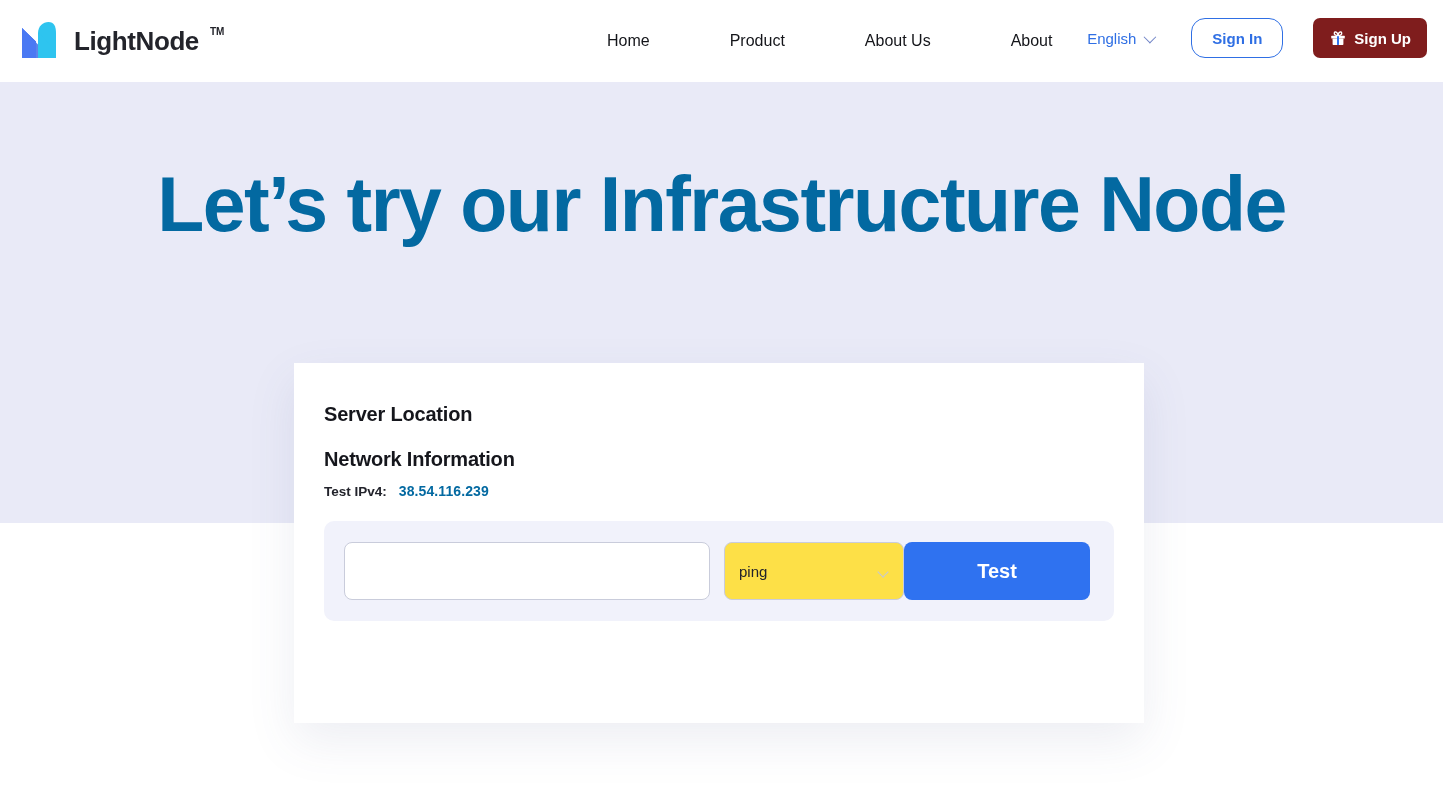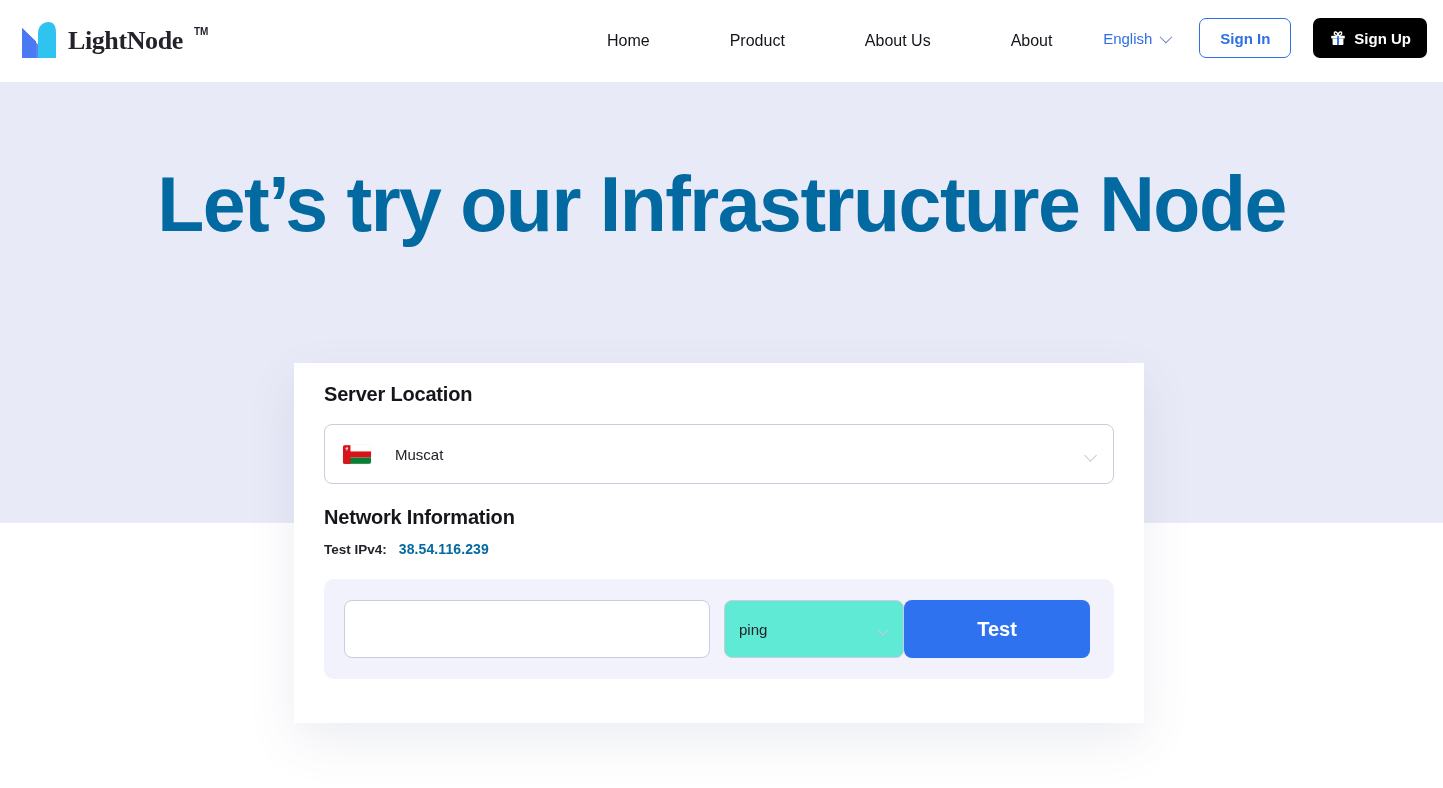--- a/index.html
+++ b/index.html
@@ -22,63 +22,63 @@
     display: flex; align-items: center;
   }
 
   .logo-wrap {
     position: absolute; left: 20px; top: 20px;
     display: flex; align-items: flex-start; height: 42px;
   }
   .logo-mark { width: 38px; height: 40px; display: block; }
   .logo-text {
     font-size: 26px; font-weight: 700; letter-spacing: -0.4px;
-    color: #23242b; margin-left: 10px; line-height: 42px;
-    font-family: Liberation Serif, serif;
+    color: #23242b; margin-left: 16px; line-height: 42px;
+    font-family: Liberation Sans, sans-serif;
   }
   .logo-tm {
     font-size: 10px; font-weight: 700; color: #23242b;
     margin-left: 11px; margin-top: 6px; line-height: 12px;
   }
 
   .nav {
     position: absolute; left: 575px; top: 0; height: 82px;
     display: flex; align-items: center; gap: 16px;
   }
   .nav-item {
     font-size: 16px; color: #14151a; font-weight: 400;
     padding: 0 32px; line-height: 82px; cursor: pointer;
     white-space: nowrap;
   }
 
   .header-right {
     position: absolute; right: 16px; top: 0; height: 76px;
-    display: flex; align-items: center; gap: 8px;
+    display: flex; align-items: center; gap: 16px;
   }
   .lang {
     display: flex; align-items: center; gap: 8px;
     color: #2f6fe4; font-size: 15px; cursor: pointer;
     margin-right: 22px;
   }
   .chev {
     display: inline-block; width: 9px; height: 9px;
     border-right: 1.6px solid #6f83c6; border-bottom: 1.6px solid #6f83c6;
     transform: rotate(45deg) translateY(-2px);
   }
   .btn-signin {
     width: 92px; height: 40px; border: 1.5px solid #2f6fe4;
-    border-radius: 7px; background: #ffffff; color: #2f6fe4;
+    border-radius: 14px; background: #ffffff; color: #2f6fe4;
     font-size: 15px; font-weight: 700;
     display: flex; align-items: center; justify-content: center;
     cursor: pointer; margin-right: 14px;
     font-family: "Liberation Sans", sans-serif;
   }
   .btn-signup {
     height: 40px; padding: 0 16px; border: none;
-    border-radius: 7px; background: #000000; color: #ffffff;
+    border-radius: 7px; background: #7f1d1d; color: #ffffff;
     font-size: 15px; font-weight: 700;
     display: flex; align-items: center; justify-content: center; gap: 7px;
     cursor: pointer;
     font-family: "Liberation Sans", sans-serif;
   }
   .gift-icon { width: 18px; height: 18px; display: block; }
 
   
   .hero {
     position: absolute; top: 82px; left: 0;
@@ -93,21 +93,21 @@
     font-family: "Liberation Sans", sans-serif;
     white-space: nowrap;
   }
 
   
   .card {
     position: absolute; left: 294px; top: 363px;
     width: 850px; height: 360px;
     background: #ffffff;
     box-shadow: 0 18px 45px rgba(80, 85, 140, 0.10);
-    padding: 20px 30px 0 30px;
+    padding: 40px 30px 0 30px;
   }
   .section-title {
     font-size: 20px; font-weight: 700; color: #15161c;
     letter-spacing: -0.2px;
     font-family: "Liberation Sans", sans-serif;
   }
 
   .location-select {
     margin-top: 18px;
     width: 790px; height: 60px;
@@ -155,21 +155,21 @@
     background: #ffffff;
     border: 1px solid #c9ccdb;
     border-radius: 8px;
     font-size: 15px; color: #22232b;
     padding: 0 16px; outline: none;
     font-family: "Liberation Sans", sans-serif;
   }
   .proto-select {
     margin-left: 14px;
     width: 180px; height: 58px;
-    background: #5eead4;
+    background: #fde047;
     border: 1px solid #c9ccdb;
     border-radius: 8px;
     display: flex; align-items: center;
     padding: 0 14px; position: relative; cursor: pointer;
   }
   .proto-value { font-size: 15px; color: #22232b; }
   .proto-chev {
     position: absolute; right: 16px; top: 25px;
     width: 8px; height: 8px;
     border-right: 1.5px solid #c5c8d6; border-bottom: 1.5px solid #c5c8d6;
@@ -235,38 +235,20 @@
     </div>
   </div>
 
   <div class="hero"></div>
   <div class="hero-title">Let’s try our Infrastructure Node</div>
 
   <div class="card">
 
     <div class="section-title">Server Location</div>
 
-    <div class="location-select">
-      <span>
-        <svg class="flag" viewBox="0 0 30 20" aria-hidden="true">
-          <rect x="0" y="0" width="30" height="6.7" fill="#ffffff"></rect>
-          <rect x="0" y="6.7" width="30" height="6.6" fill="#d7141a"></rect>
-          <rect x="0" y="13.3" width="30" height="6.7" fill="#0c7d34"></rect>
-          <rect x="0" y="0" width="8" height="20" fill="#d7141a"></rect>
-          <g fill="#ffffff" opacity="0.95">
-            <rect x="2.6" y="3.1" width="2.9" height="0.7"></rect>
-            <rect x="3.1" y="1.9" width="0.6" height="2.6"></rect>
-            <rect x="4.4" y="1.9" width="0.6" height="2.6"></rect>
-            <rect x="3.6" y="4.3" width="1.0" height="1.4"></rect>
-          </g>
-        </svg>
-      </span>
-      <span class="location-name">Muscat</span>
-      <span class="select-chev"></span>
-    </div>
 
     <div class="section-title net-title">Network Information</div>
 
     <div class="ipline">
       <span class="ip-label">Test IPv4:</span>
       <span class="ip-value">38.54.116.239</span>
     </div>
 
     <div class="test-panel">
       <input class="test-input" type="text" value="" placeholder="" style="">

